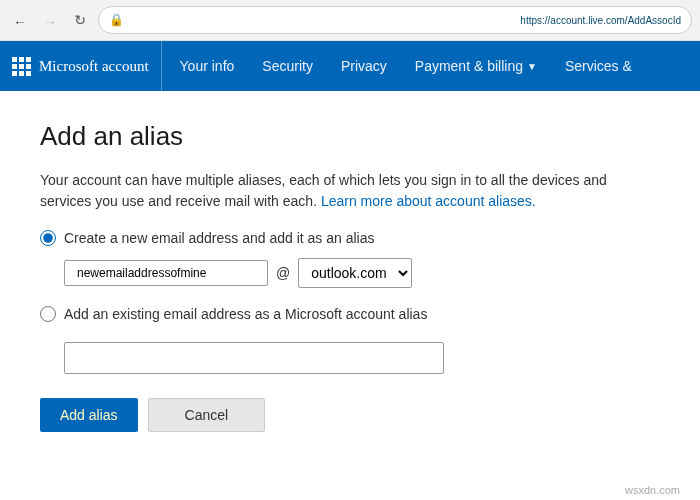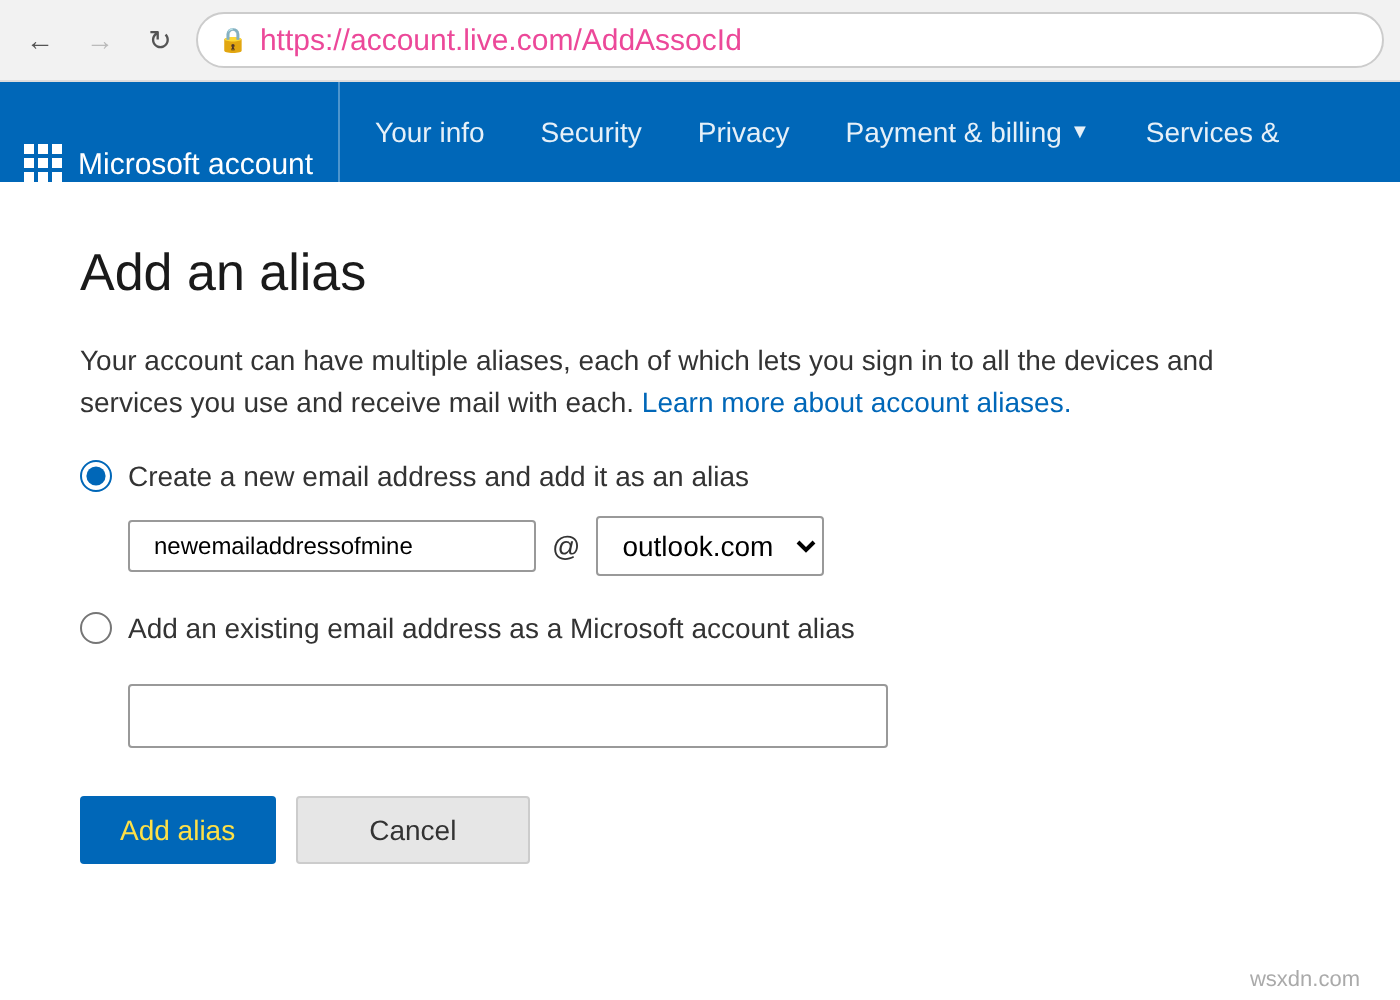--- a/index.html
+++ b/index.html
@@ -33,37 +33,38 @@
       display: flex;
       align-items: center;
       background: #fff;
       border: 1px solid #ccc;
       border-radius: 14px;
       padding: 3px 10px;
       gap: 6px;
       height: 28px;
     }
     .lock-icon { color: #555; font-size: 12px; }
-    .url-text { font-size: 15px; color: #ec4899; flex: 1; }
+    .url-text { font-size: 10px; color: #0c4a6e; flex: 1; text-align: right; }
 
     
     .nav-bar {
       background: #0067b8;
       display: flex;
       align-items: stretch;
       padding: 0 8px;
       height: 50px;
     }
     .nav-brand {
       display: flex;
-      align-items: flex-end;
+      align-items: center;
       gap: 8px;
       padding: 0 12px 0 4px;
       border-right: 1px solid rgba(255,255,255,0.3);
       margin-right: 4px;
+      font-family: Liberation Serif, serif;
     }
     .grid-icon {
       display: grid;
       grid-template-columns: repeat(3, 5px);
       gap: 2px;
     }
     .grid-dot { width: 5px; height: 5px; background: #fff; }
     .brand-text { color: #fff; font-size: 15px; font-weight: 400; white-space: nowrap; }
     .nav-item {
       display: flex;
@@ -157,21 +158,21 @@
     }
 
     
     .button-row {
       display: flex;
       gap: 10px;
       margin-top: 24px;
     }
     .btn-primary {
       background: #0067b8;
-      color: #fde047;
+      color: #fef9c3;
       border: none;
       border-radius: 2px;
       padding: 8px 20px;
       font-size: 14px;
       cursor: pointer;
       font-family: 'Segoe UI', Arial, sans-serif;
     }
     .btn-secondary {
       background: #e6e6e6;
       color: #333;

